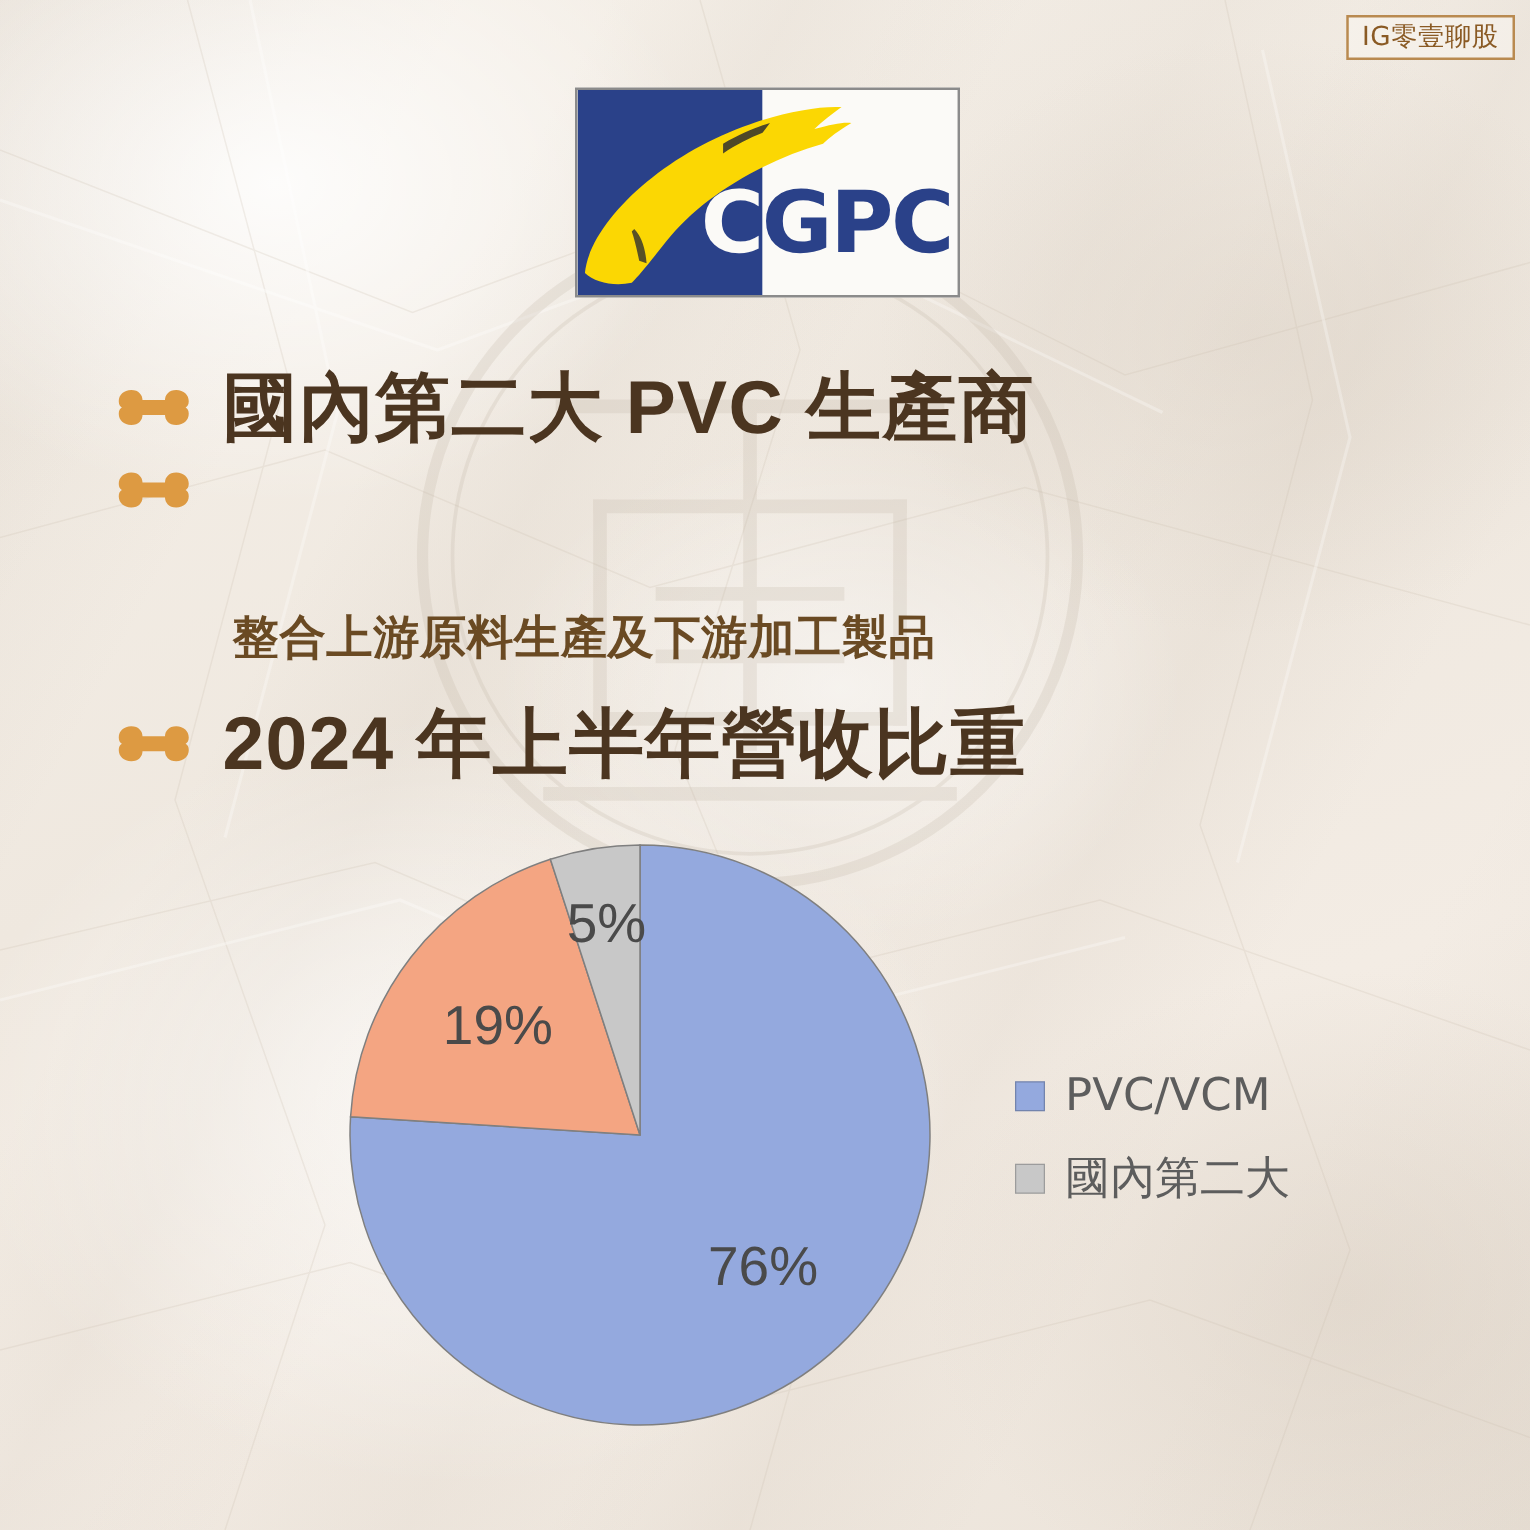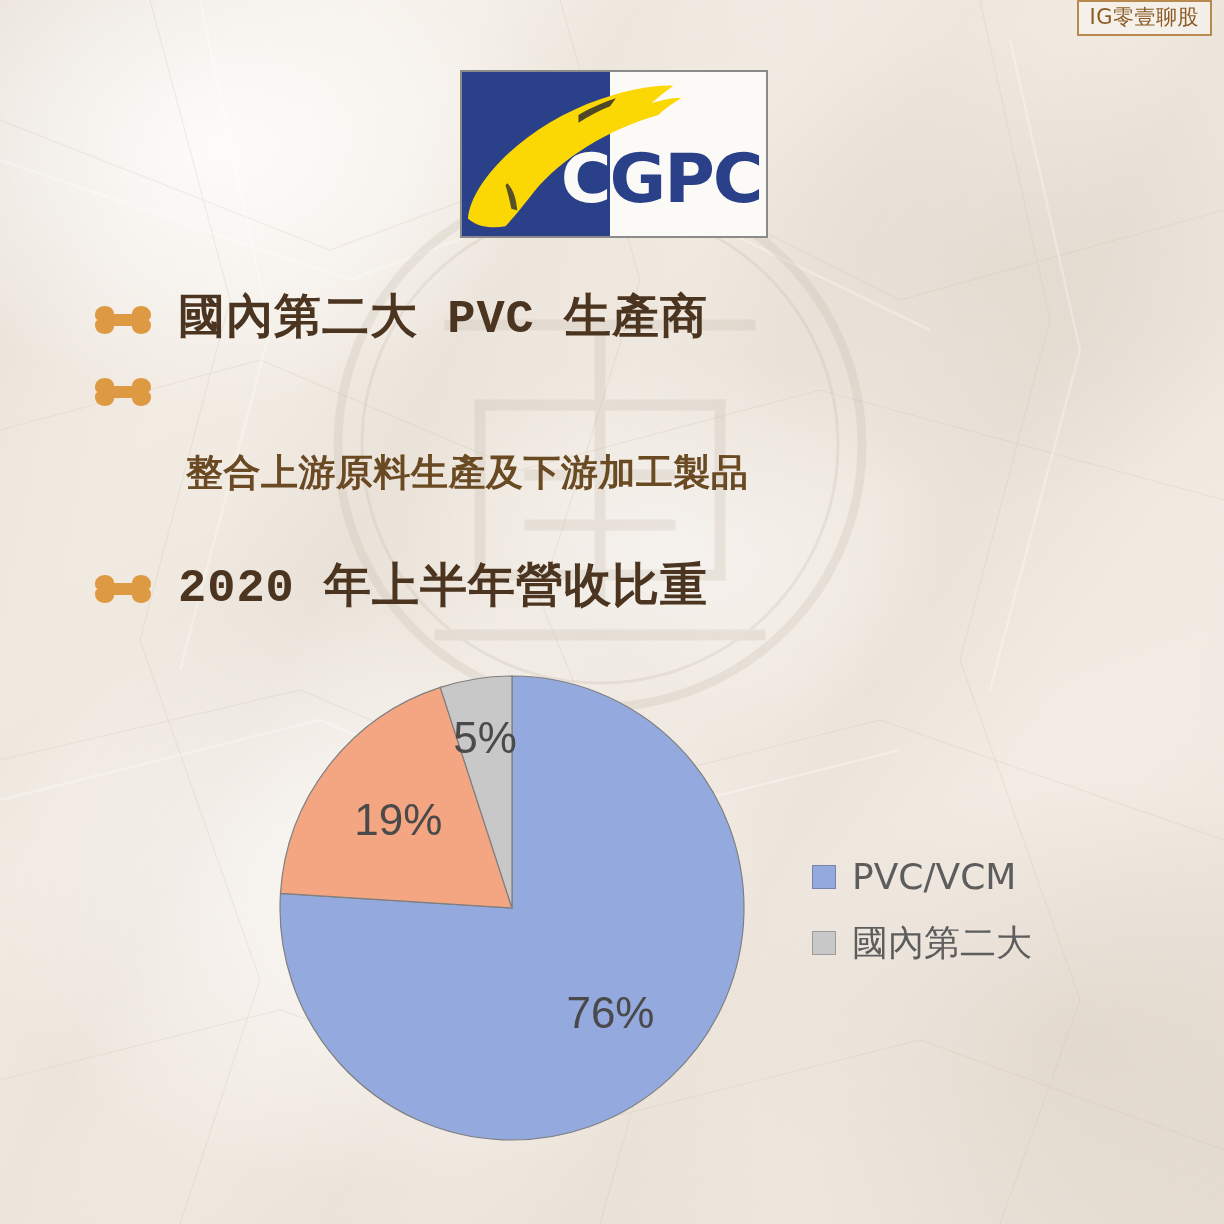--- a/index.html
+++ b/index.html
@@ -49,21 +49,21 @@
     width: 540px;
     height: 540px;
     opacity: .22;
     pointer-events: none;
   }
 
   
   #ig-badge {
     position: absolute;
     right: 12px;
-    top: 0;
+    top: 12px;
     border: 2px solid #b98a50;
     padding: 3px 11px 5px 11px;
     font-size: 21px;
     line-height: 1.15;
     color: #8a5a24;
     letter-spacing: .5px;
     background: rgba(250,246,240,.55);
     font-family: "DejaVu Sans", "Liberation Sans", sans-serif;
     white-space: nowrap;
   }
@@ -89,42 +89,43 @@
   }
 
   .bone {
     width: 62px;
     height: 34px;
     flex: 0 0 62px;
     margin-right: 24px;
   }
 
   .headline {
-    font-size: 47px;
+    font-size: 60px;
     font-weight: bold;
     color: #4b3520;
     letter-spacing: 1px;
     line-height: 1;
     white-space: nowrap;
-    font-family: Liberation Mono, monospace;
+    font-family: Liberation Sans, sans-serif;
   }
 
   #sub-block {
     position: absolute;
     left: 186px;
     top: 448px;
   }
   .subline {
     font-size: 37px;
     font-weight: bold;
     color: #6a4a23;
     line-height: 1.33;
     letter-spacing: .5px;
     white-space: nowrap;
     font-family: "DejaVu Sans", "Liberation Sans", sans-serif;
+    margin-top: 37px;
   }
 
   
   #chart {
     position: absolute;
     left: 250px;
     top: 650px;
     width: 530px;
     height: 530px;
   }
@@ -245,21 +246,21 @@
     <div class="subline">整合上游原料生產及下游加工製品</div>
   </div>
 
   <div class="row" style="left:92px; top:565px;">
     <svg class="bone" viewBox="0 0 62 34">
       <path d="M13,3 C19,3 22,7 22,11 L40,11 C40,7 43,3 49,3 C55,3 59,7 59,12
                C59,14.5 58,16.2 56.5,17 C58,17.8 59,19.5 59,22 C59,27 55,31 49,31
                C43,31 40,27 40,23 L22,23 C22,27 19,31 13,31 C7,31 3,27 3,22
                C3,19.5 4,17.8 5.5,17 C4,16.2 3,14.5 3,12 C3,7 7,3 13,3 Z" fill="#dd9a42"></path>
     </svg>
-    <div class="headline">2020 年上半年營收比重</div>
+    <div class="headline">2024 年上半年營收比重</div>
   </div>
 
   <div id="chart">
     <svg viewBox="0 0 530 530">
       <g id="pie-slices">
           <path d="M262,258 L262,26 A232,232 0 1 1 30.457799004641004,243.43259946919943 Z" fill="#94a9de" stroke="#7f7f7f" stroke-width="1.2"></path>
           <path d="M262,258 L30.457799004641004,243.43259946919943 A232,232 0 0 1 190.30805730501214,37.35488821952438 Z" fill="#f4a582" stroke="#7f7f7f" stroke-width="1.2"></path>
           <path d="M262,258 L190.30805730501214,37.35488821952438 A232,232 0 0 1 261.99999999999994,26 Z" fill="#c8c8c8" stroke="#7f7f7f" stroke-width="1.2"></path>
         </g>
       <g id="pie-labels">

